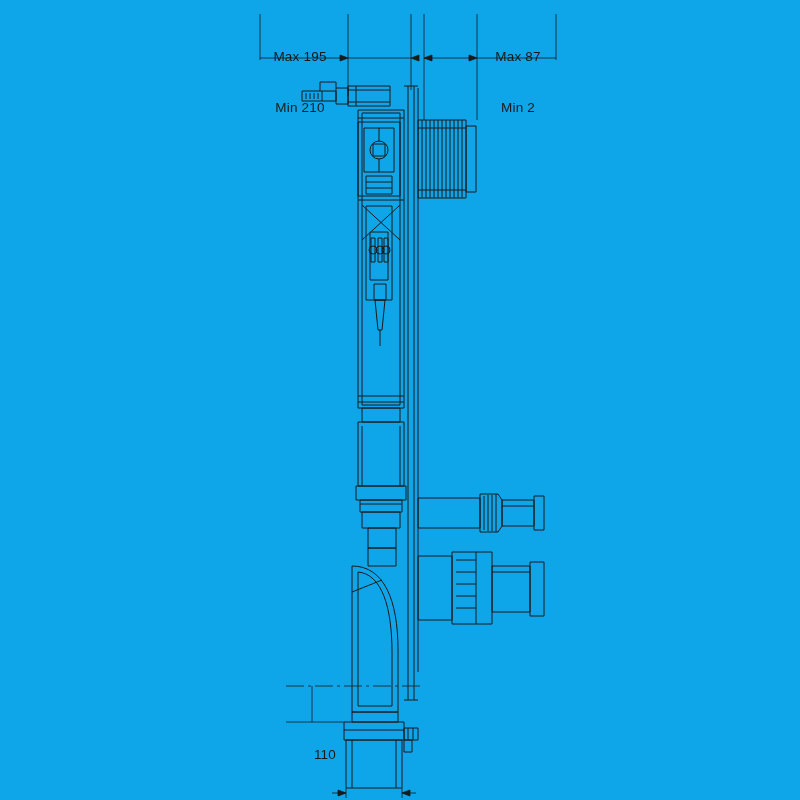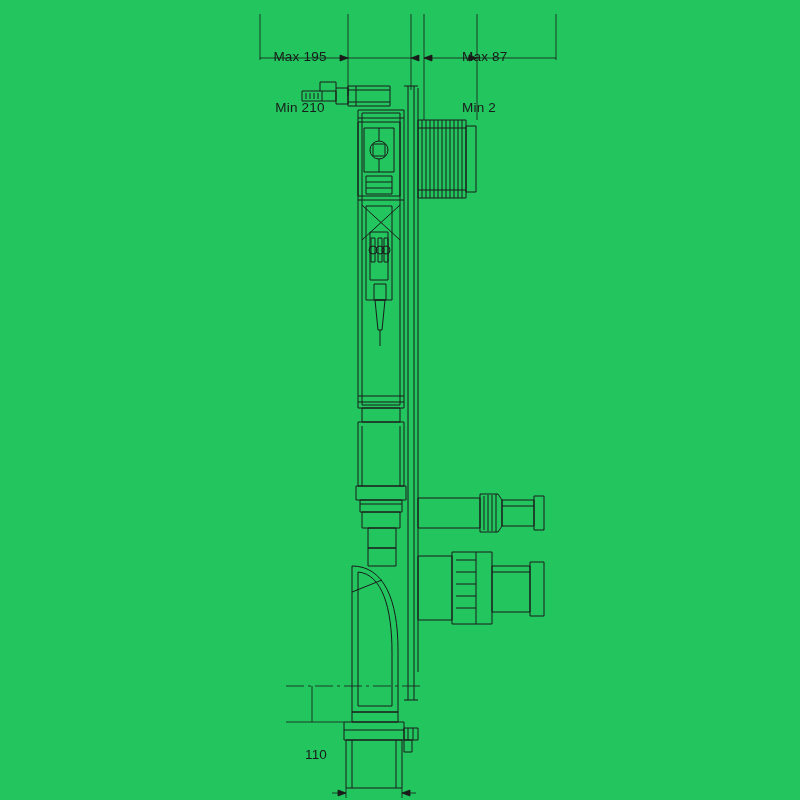--- a/index.html
+++ b/index.html
@@ -11,37 +11,38 @@
     width: 800px;
     height: 800px;
     font-family: "Liberation Sans", sans-serif;
     color: #1a1a1a;
     overflow: hidden;
   }
   #stage {
     position: relative;
     width: 800px;
     height: 800px;
-    background: #22c55e;
+    background: #0ea5e9;
   }
   #drawing {
     position: absolute;
     left: 0;
     top: 0;
     width: 800px;
     height: 800px;
   }
   .dim-label {
     position: absolute;
     font-family: "Liberation Sans", sans-serif;
     font-size: 13.5px;
     line-height: 17px;
     letter-spacing: 0.2px;
     color: #1a1a1a;
     white-space: pre;
+    text-align: center;
   }
   .dim-label.left-group { text-align: center; }
   .dim-label span { display: block; }
 </style>
 </head>
 <body>
 
 <div id="stage">
 
   <svg id="drawing" viewBox="0 0 800 800">
@@ -236,21 +237,21 @@
   <div class="dim-label left-group" style="left:244px; top:14px; width:112px;">
     <span>Max 195</span>
     <span>Min 210</span>
   </div>
 
   <div class="dim-label" style="left:462px; top:14px; width:112px;">
     <span>Max 87</span>
     <span>Min 2</span>
   </div>
 
-  <div class="dim-label" style="left:296px; top:712px; width:40px; text-align:center;">
+  <div class="dim-label" style="left:296px; top:712px; width:40px; text-align:right;">
     <span>110</span>
   </div>
 
   <div class="dim-label" style="left:336px; top:765px; width:80px; text-align:center;">
     <span>Ø 110</span>
   </div>
 
 </div>
 
 </body></html>

